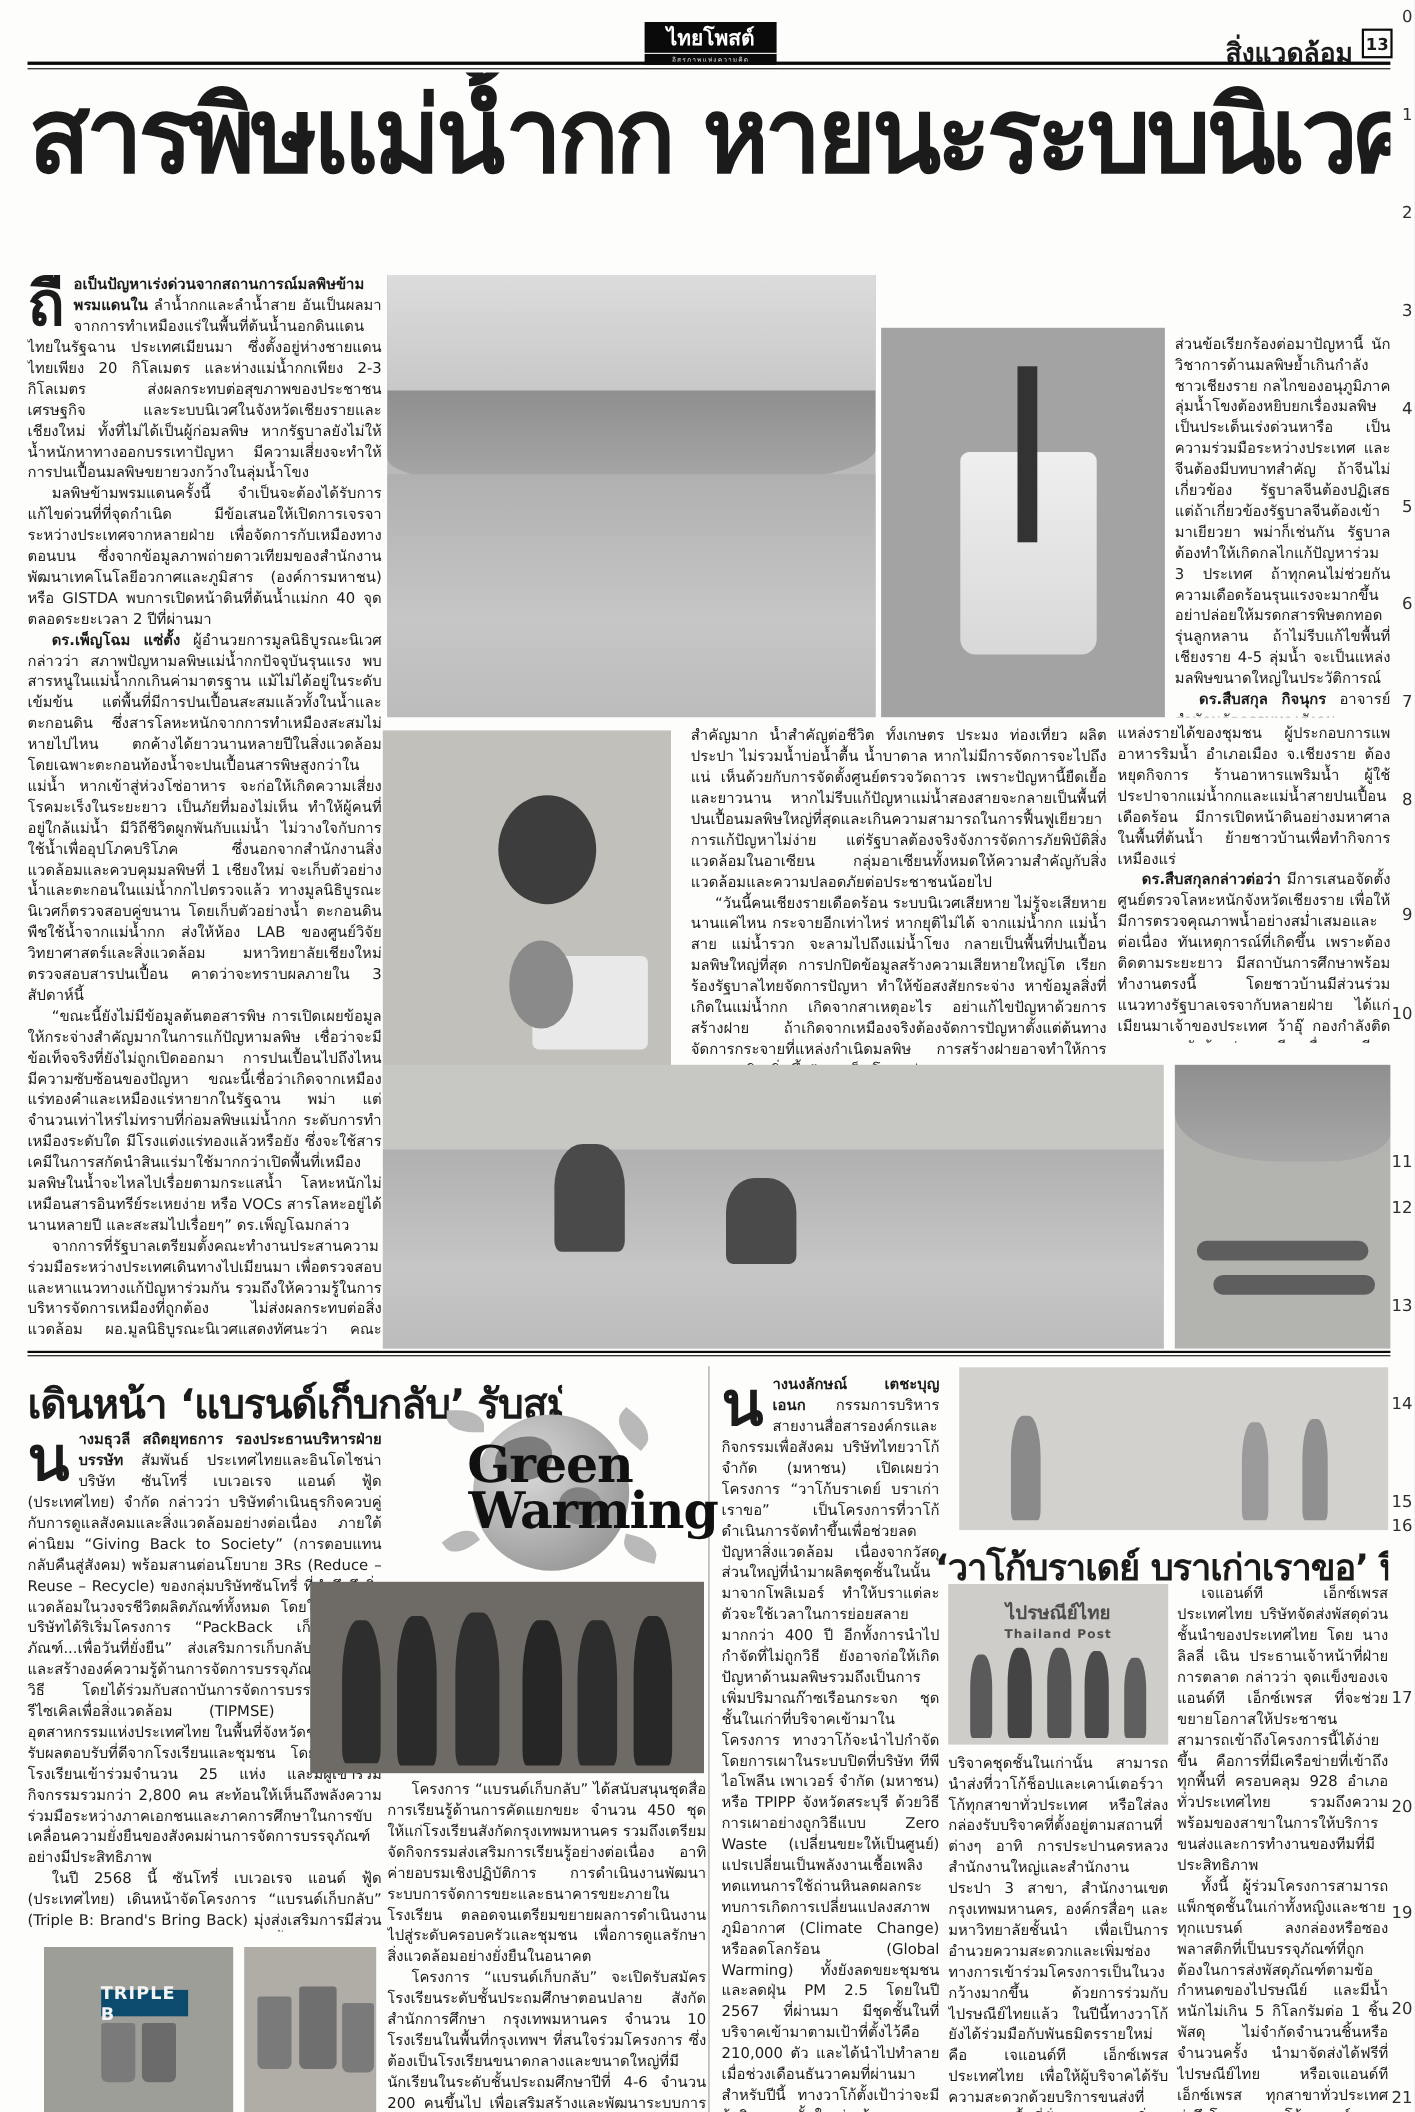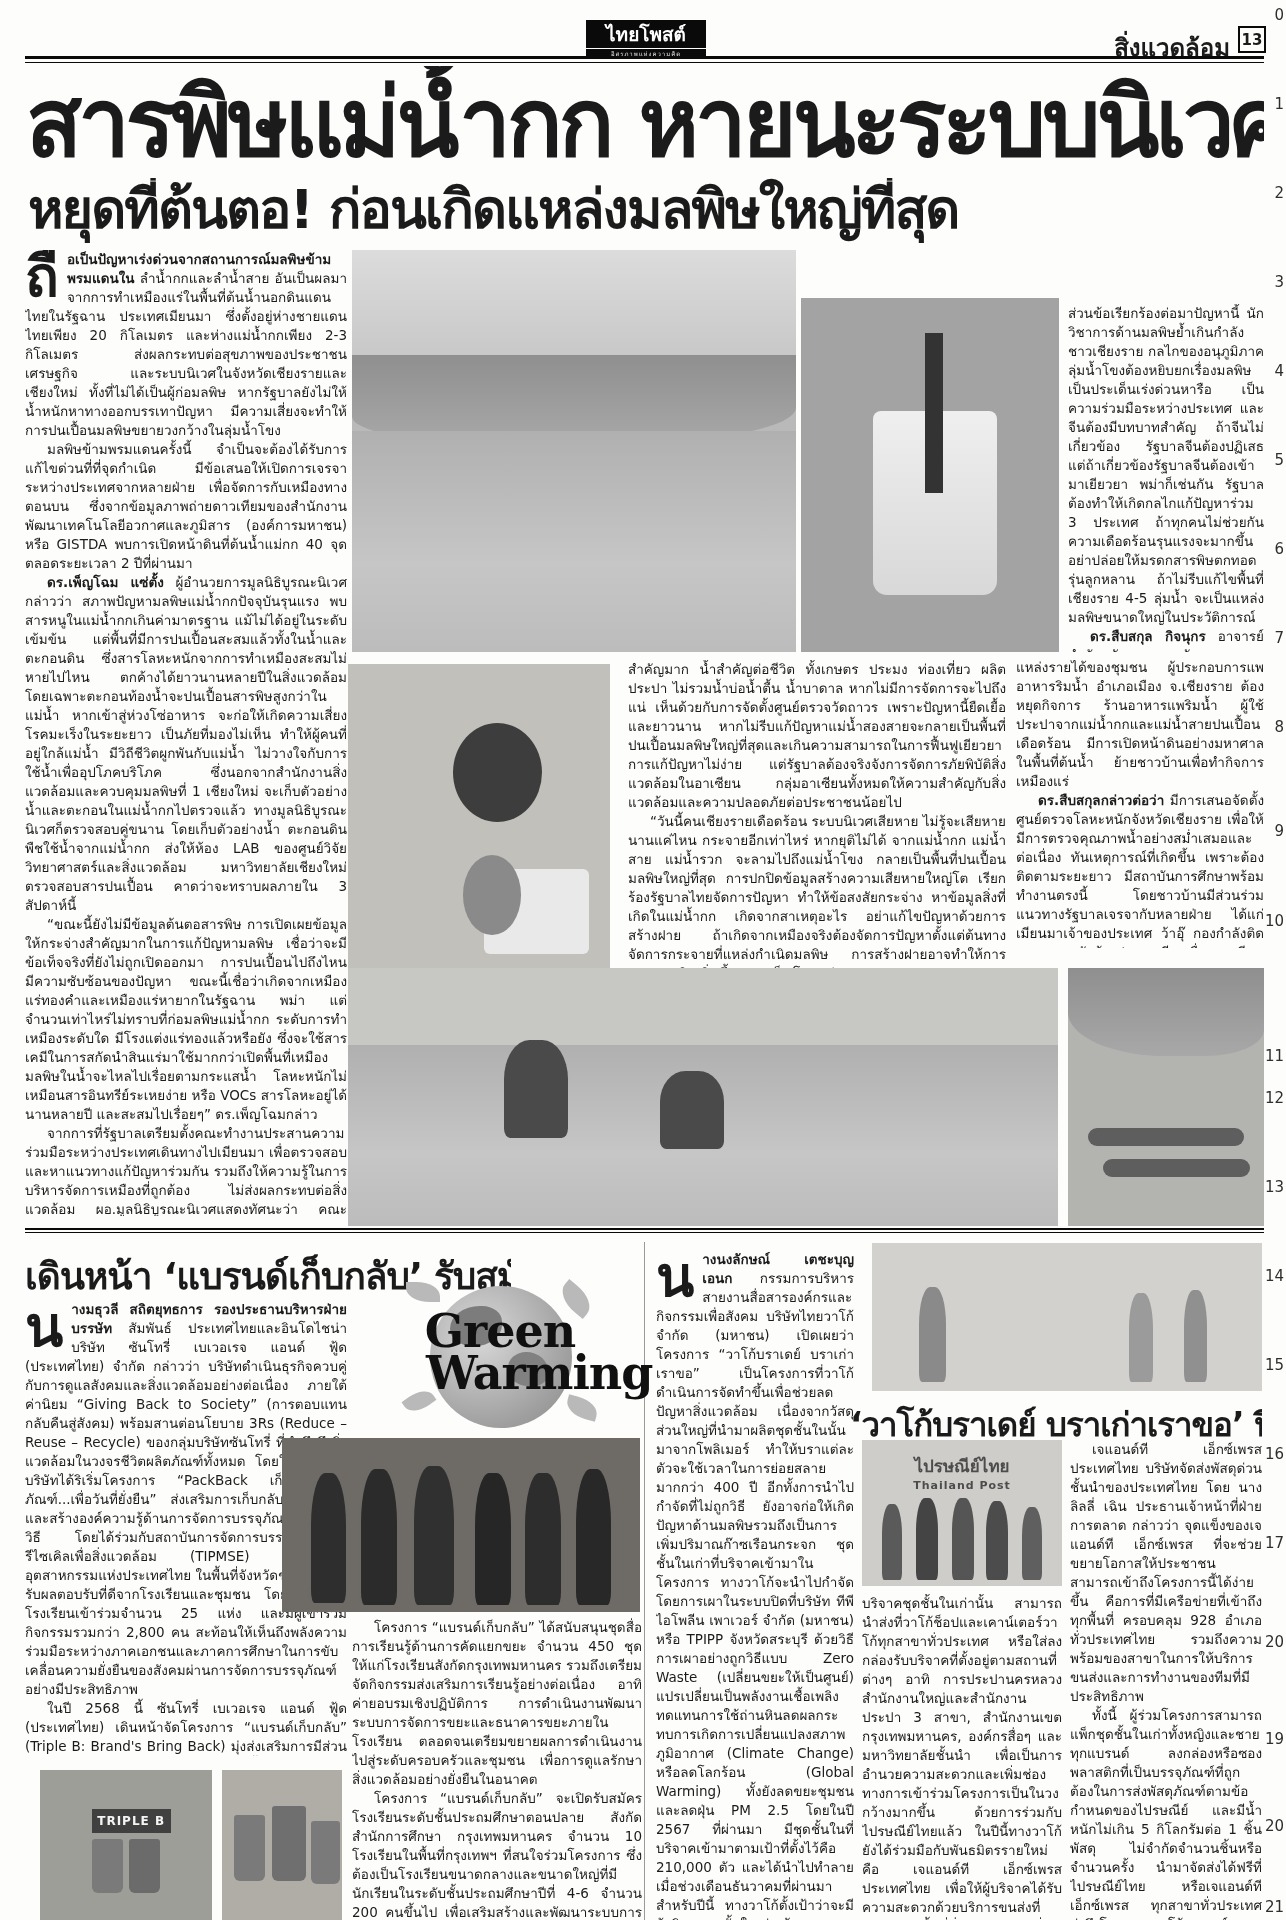--- a/index.html
+++ b/index.html
@@ -47,22 +47,22 @@
   .gp-land2{position:absolute;left:110px;top:70px;width:40px;height:34px;background:#818181;border-radius:50% 60% 40% 55%;}
   .gp-leaf{position:absolute;background:#b9b9b9;border-radius:0 70% 0 70%;}
   .gp-text{position:absolute;left:0;top:28px;width:204px;text-align:center;
         font-family:"DejaVu Serif","Liberation Serif",serif;font-weight:bold;color:#101010;
         font-size:46px;line-height:42px;letter-spacing:-1px;}
   
   .post-sign{position:absolute;left:0;top:8%;width:100%;text-align:center;color:#4c4c4c;}
   .post-sign .th{font-weight:bold;font-size:17px;}
   .post-sign .en{font-weight:bold;font-size:11px;letter-spacing:1px;}
   
-  .box-label{position:absolute;left:30%;top:26%;width:46%;height:16%;background:#404040;color:#f4f4f4;
-        font-weight:bold;font-size:12px;display:flex;align-items:center;justify-content:center;letter-spacing:1px;}
+  .box-label{position:absolute;left:30%;top:26%;width:46%;height:16%;background:#0c4a6e;color:#f4f4f4;
+        font-weight:bold;font-size:16px;display:flex;align-items:center;justify-content:center;letter-spacing:1px;}
   .bin{position:absolute;background:#7a7a7a;border-radius:3px 3px 6px 6px;}
   
   .vrule{position:absolute;width:1px;background:#9a9a9a;}
   
   .b-headline{position:absolute;font-weight:bold;letter-spacing:-1px;white-space:nowrap;overflow:hidden;}
   
   .ruler-mark{position:absolute;left:1258px;width:26px;text-align:right;font-size:15px;color:#2e2e2e;}
 </style>
 </head>
 <body>
@@ -70,21 +70,20 @@
 <div class="page">
 
   <div class="masthead-box">ไทยโพสต์</div>
   <div class="masthead-strip">อิสรภาพแห่งความคิด</div>
   <div class="section-label">สิ่งแวดล้อม</div>
   <div class="page-box">13</div>
   <div class="rule-thick" style="top:56px"></div>
   <div class="rule-thin" style="top:62px"></div>
 
   <div class="headline">สารพิษแม่น้ำกก หายนะระบบนิเวศ</div>
-  <div class="subheadline">หยุดที่ต้นตอ! ก่อนเกิดแหล่งมลพิษใหญ่ที่สุด</div>
 
   <div class="col" style="left:25px;top:250px;width:322px;height:966px">
     <p class="first"><span class="dropcap">ถื</span><b class="lead">อเป็นปัญหาเร่งด่วนจากสถานการณ์มลพิษข้ามพรมแดนใน</b> <span>ลำน้ำกกและลำน้ำสาย อันเป็นผลมาจากการทำเหมืองแร่ในพื้นที่ต้นน้ำนอกดินแดนไทยในรัฐฉาน ประเทศเมียนมา ซึ่งตั้งอยู่ห่างชายแดนไทยเพียง 20 กิโลเมตร และห่างแม่น้ำกกเพียง 2-3 กิโลเมตร ส่งผลกระทบต่อสุขภาพของประชาชน เศรษฐกิจ และระบบนิเวศในจังหวัดเชียงรายและเชียงใหม่ ทั้งที่ไม่ได้เป็นผู้ก่อมลพิษ หากรัฐบาลยังไม่ให้น้ำหนักหาทางออกบรรเทาปัญหา มีความเสี่ยงจะทำให้การปนเปื้อนมลพิษขยายวงกว้างในลุ่มน้ำโขง</span></p>
     <p>มลพิษข้ามพรมแดนครั้งนี้ จำเป็นจะต้องได้รับการแก้ไขด่วนที่ที่จุดกำเนิด มีข้อเสนอให้เปิดการเจรจาระหว่างประเทศจากหลายฝ่าย เพื่อจัดการกับเหมืองทางตอนบน ซึ่งจากข้อมูลภาพถ่ายดาวเทียมของสำนักงานพัฒนาเทคโนโลยีอวกาศและภูมิสาร (องค์การมหาชน) หรือ GISTDA พบการเปิดหน้าดินที่ต้นน้ำแม่กก 40 จุด ตลอดระยะเวลา 2 ปีที่ผ่านมา</p>
     <p><b class="lead">ดร.เพ็ญโฉม แซ่ตั้ง</b><span> ผู้อำนวยการมูลนิธิบูรณะนิเวศ กล่าวว่า สภาพปัญหามลพิษแม่น้ำกกปัจจุบันรุนแรง พบสารหนูในแม่น้ำกกเกินค่ามาตรฐาน แม้ไม่ได้อยู่ในระดับเข้มข้น แต่พื้นที่มีการปนเปื้อนสะสมแล้วทั้งในน้ำและตะกอนดิน ซึ่งสารโลหะหนักจากการทำเหมืองสะสมไม่หายไปไหน ตกค้างได้ยาวนานหลายปีในสิ่งแวดล้อม โดยเฉพาะตะกอนท้องน้ำจะปนเปื้อนสารพิษสูงกว่าในแม่น้ำ หากเข้าสู่ห่วงโซ่อาหาร จะก่อให้เกิดความเสี่ยงโรคมะเร็งในระยะยาว เป็นภัยที่มองไม่เห็น ทำให้ผู้คนที่อยู่ใกล้แม่น้ำ มีวิถีชีวิตผูกพันกับแม่น้ำ ไม่วางใจกับการใช้น้ำเพื่ออุปโภคบริโภค ซึ่งนอกจากสำนักงานสิ่งแวดล้อมและควบคุมมลพิษที่ 1 เชียงใหม่ จะเก็บตัวอย่างน้ำและตะกอนในแม่น้ำกกไปตรวจแล้ว ทางมูลนิธิบูรณะนิเวศก็ตรวจสอบคู่ขนาน โดยเก็บตัวอย่างน้ำ ตะกอนดิน พืชใช้น้ำจากแม่น้ำกก ส่งให้ห้อง LAB ของศูนย์วิจัยวิทยาศาสตร์และสิ่งแวดล้อม มหาวิทยาลัยเชียงใหม่ ตรวจสอบสารปนเปื้อน คาดว่าจะทราบผลภายใน 3 สัปดาห์นี้</span></p>
     <p>“ขณะนี้ยังไม่มีข้อมูลต้นตอสารพิษ การเปิดเผยข้อมูลให้กระจ่างสำคัญมากในการแก้ปัญหามลพิษ เชื่อว่าจะมีข้อเท็จจริงที่ยังไม่ถูกเปิดออกมา การปนเปื้อนไปถึงไหน มีความซับซ้อนของปัญหา ขณะนี้เชื่อว่าเกิดจากเหมืองแร่ทองคำและเหมืองแร่หายากในรัฐฉาน พม่า แต่จำนวนเท่าไหร่ไม่ทราบที่ก่อมลพิษแม่น้ำกก ระดับการทำเหมืองระดับใด มีโรงแต่งแร่ทองแล้วหรือยัง ซึ่งจะใช้สารเคมีในการสกัดนำสินแร่มาใช้มากกว่าเปิดพื้นที่เหมือง มลพิษในน้ำจะไหลไปเรื่อยตามกระแสน้ำ โลหะหนักไม่เหมือนสารอินทรีย์ระเหยง่าย หรือ VOCs สารโลหะอยู่ได้นานหลายปี และสะสมไปเรื่อยๆ” ดร.เพ็ญโฉมกล่าว</p>
     <p>จากการที่รัฐบาลเตรียมตั้งคณะทำงานประสานความร่วมมือระหว่างประเทศเดินทางไปเมียนมา เพื่อตรวจสอบและหาแนวทางแก้ปัญหาร่วมกัน รวมถึงให้ความรู้ในการบริหารจัดการเหมืองที่ถูกต้อง ไม่ส่งผลกระทบต่อสิ่งแวดล้อม ผอ.มูลนิธิบูรณะนิเวศแสดงทัศนะว่า คณะทำงานที่รัฐบาลจะจัดตั้งต้องเป็นตัวแทนรัฐบาลไทยที่มีอำนาจและตัดสินใจได้ในระดับหนึ่ง แม้หน่วยงานด้านความมั่นคงของประเทศจะเป็นหลัก แต่จำเป็นต้องมีตัวแทนสหสาขา ผู้เชี่ยวชาญด้านมลพิษ นักวิชาการ และภาคประชาชนที่เดือดร้อนจากสารพิษ</p>
 
   </div>
 
@@ -224,20 +223,20 @@
   <div class="ruler-mark" style="top:540px">6</div>
   <div class="ruler-mark" style="top:629px">7</div>
   <div class="ruler-mark" style="top:718px">8</div>
   <div class="ruler-mark" style="top:822px">9</div>
   <div class="ruler-mark" style="top:912px">10</div>
   <div class="ruler-mark" style="top:1047px">11</div>
   <div class="ruler-mark" style="top:1089px">12</div>
   <div class="ruler-mark" style="top:1178px">13</div>
   <div class="ruler-mark" style="top:1267px">14</div>
   <div class="ruler-mark" style="top:1356px">15</div>
-  <div class="ruler-mark" style="top:1445px">16</div>
+  <div class="ruler-mark" style="top:1378px">16</div>
   <div class="ruler-mark" style="top:1534px">17</div>
   <div class="ruler-mark" style="top:1633px">20</div>
   <div class="ruler-mark" style="top:1730px">19</div>
   <div class="ruler-mark" style="top:1817px">20</div>
   <div class="ruler-mark" style="top:1898px">21</div>
 
 </div>
 
 </body></html>

